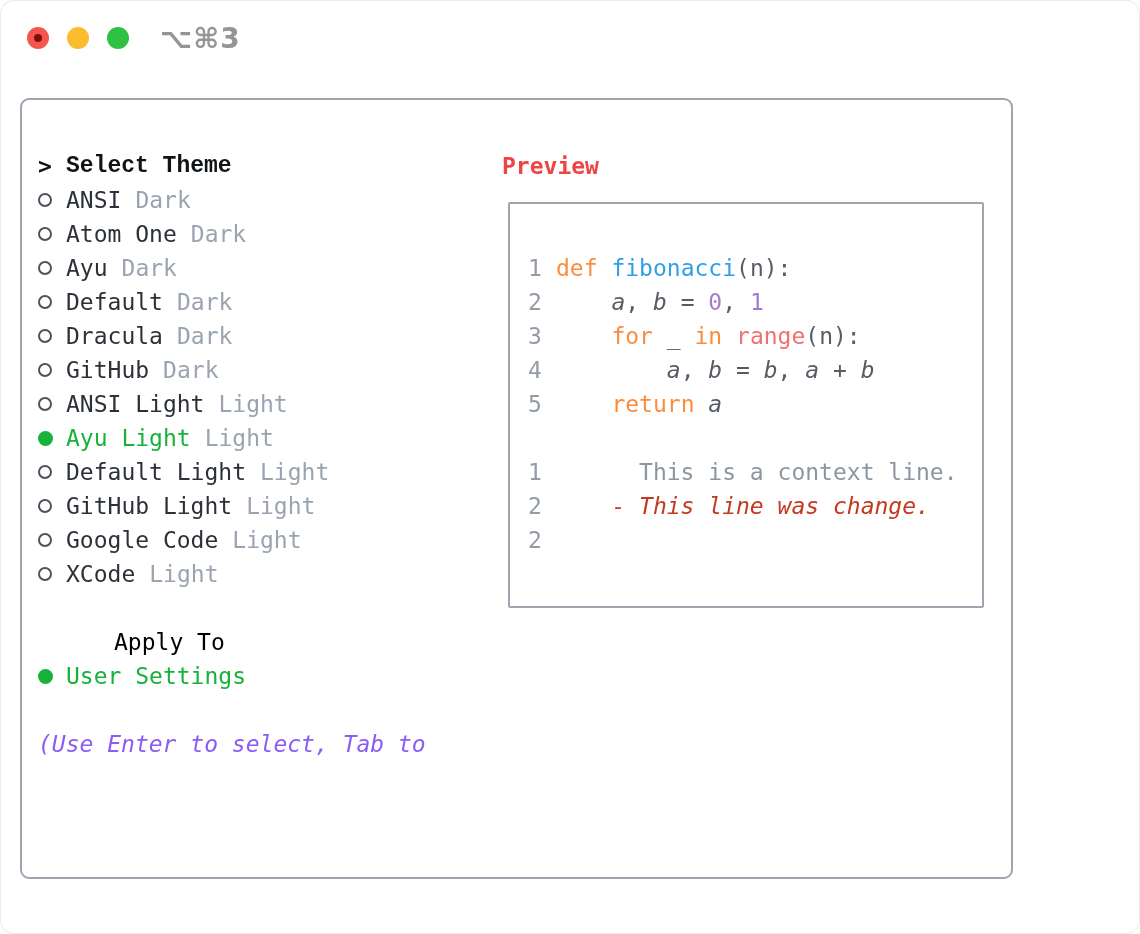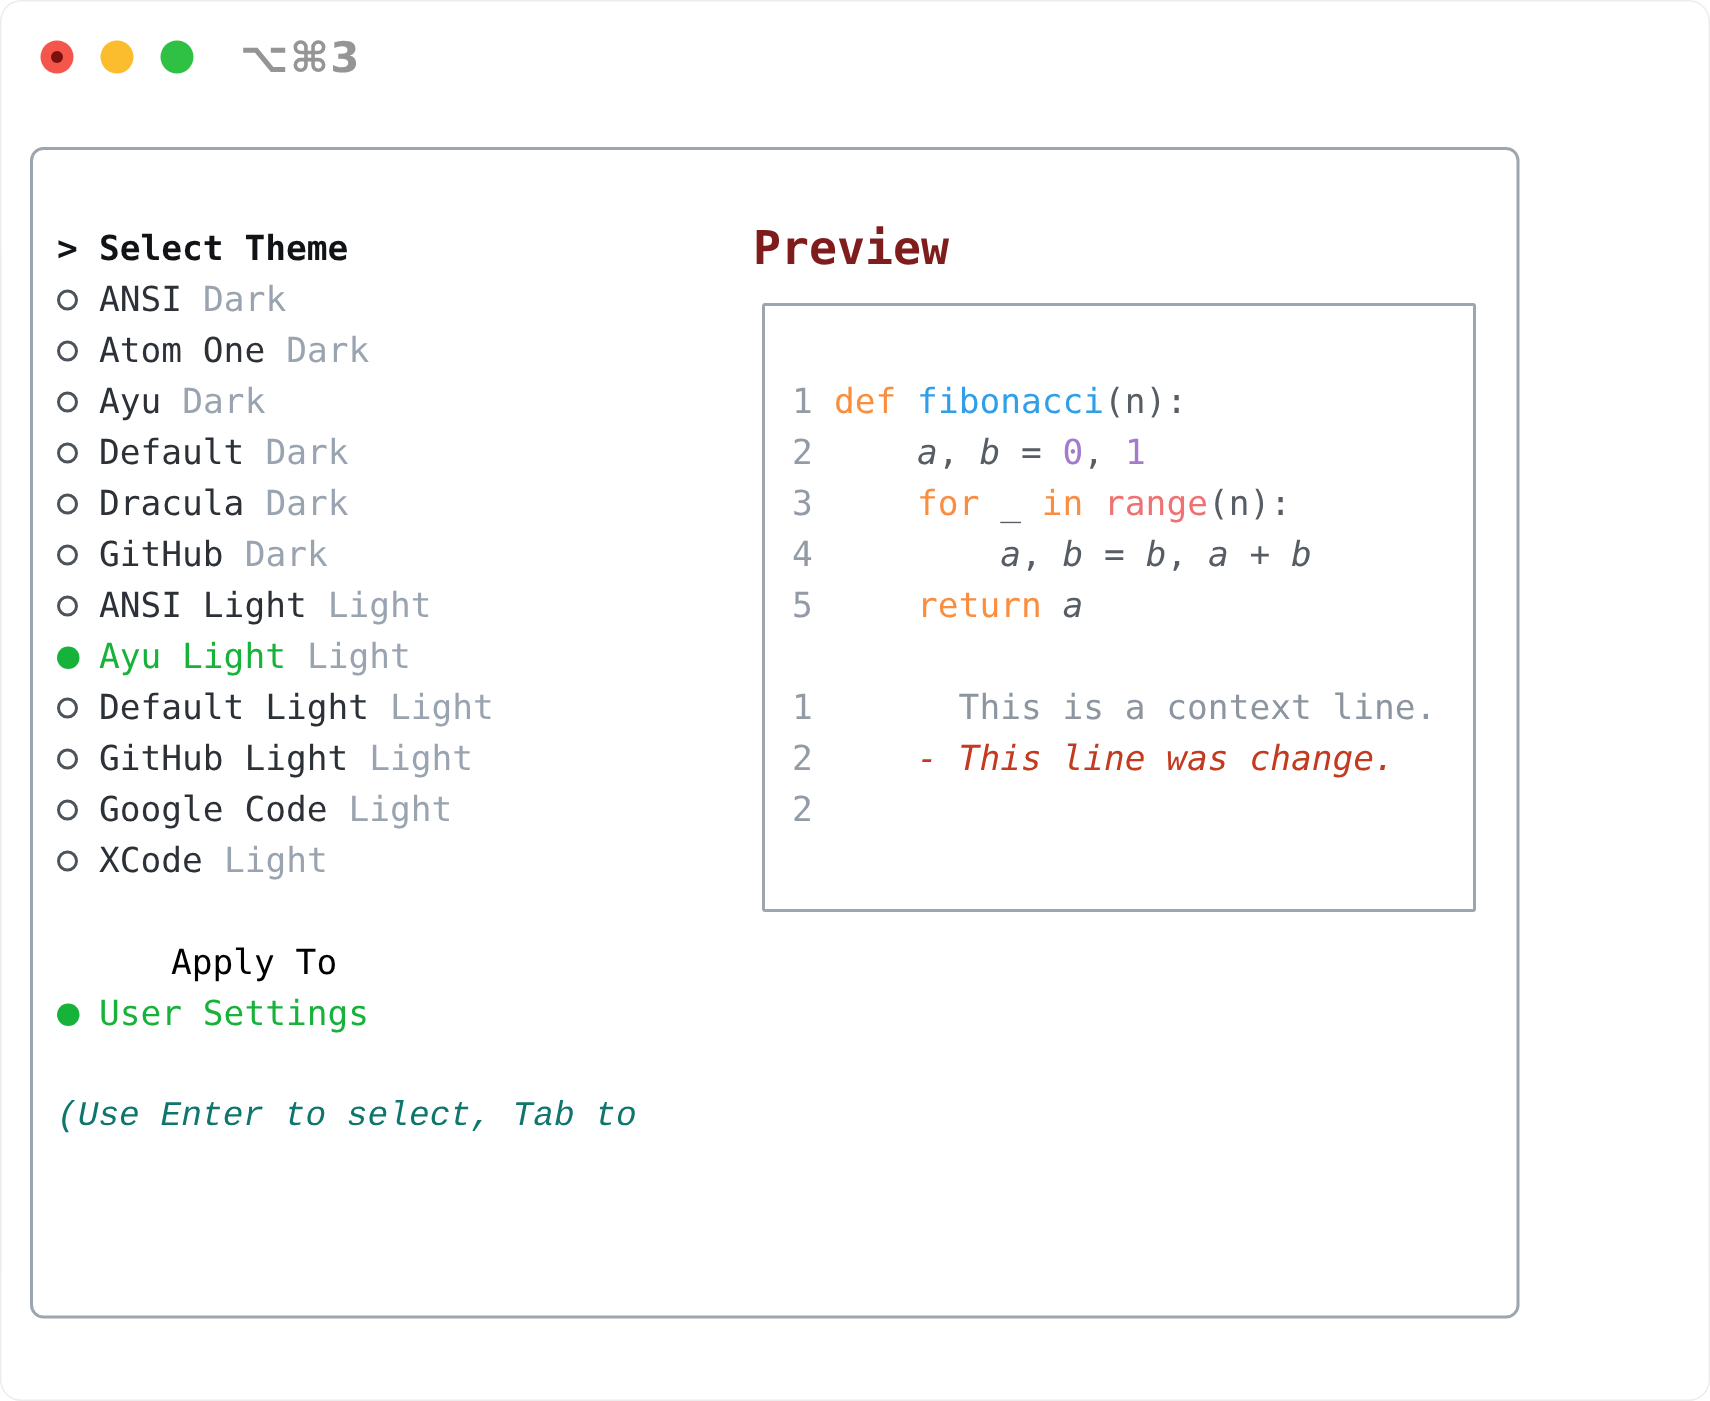--- a/index.html
+++ b/index.html
@@ -22,26 +22,26 @@
   .preview-col{left:480px;width:500px;}
 
   .row{display:flex;align-items:center;height:34px;font-size:23px;color:#2c3138;}
   .bullet-cell{width:28px;flex:0 0 28px;display:flex;align-items:center;}
   .caret{font-weight:700;color:#111417;}
   .circle{width:14px;height:14px;border:2px solid #4c535a;border-radius:50%;box-sizing:border-box;}
   .circle.sel{width:15px;height:15px;border:none;background:#17b23a;}
   .item-name{white-space:pre;}
   .item-name.sel{color:#17b23a;}
   .item-variant{white-space:pre;color:#9aa4b1;margin-left:14px;}
-  .heading{font-weight:700;color:#111417;}
+  .heading{font-weight:700;color:#111417;font-family:Liberation Mono, monospace;}
   .subheading{color:#000000;margin-left:48px;}
-  .hint-row{color:#0f766e;font-style:italic;white-space:pre;font-family:Liberation Mono, monospace;}
+  .hint-row{color:#8b5cf6;font-style:italic;white-space:pre;}
 
   
-  .preview-title{font-weight:700;color:#7f1d1d;font-size:31px;height:34px;display:flex;align-items:center;}
+  .preview-title{font-weight:700;color:#ef4444;font-size:23px;height:34px;display:flex;align-items:center;}
   .preview-box{margin-left:6px;margin-top:19px;width:476px;height:406px;border:2px solid #9da6af;border-radius:2px;box-sizing:border-box;background:#fff;padding:47px 0 0 18px;overflow:hidden;}
   .code-line{display:flex;height:34px;align-items:center;font-size:23px;white-space:pre;}
   .lineno{width:28px;flex:0 0 28px;color:#939ca6;}
   .seg{white-space:pre;}
   .sty-plain{color:#565d65;}
   .sty-keyword{color:#fa8d3e;}
   .sty-function{color:#2f9fe9;}
   .sty-call{color:#f07171;}
   .sty-number{color:#a37acc;}
   .sty-variable{color:#565d65;font-style:italic;}

